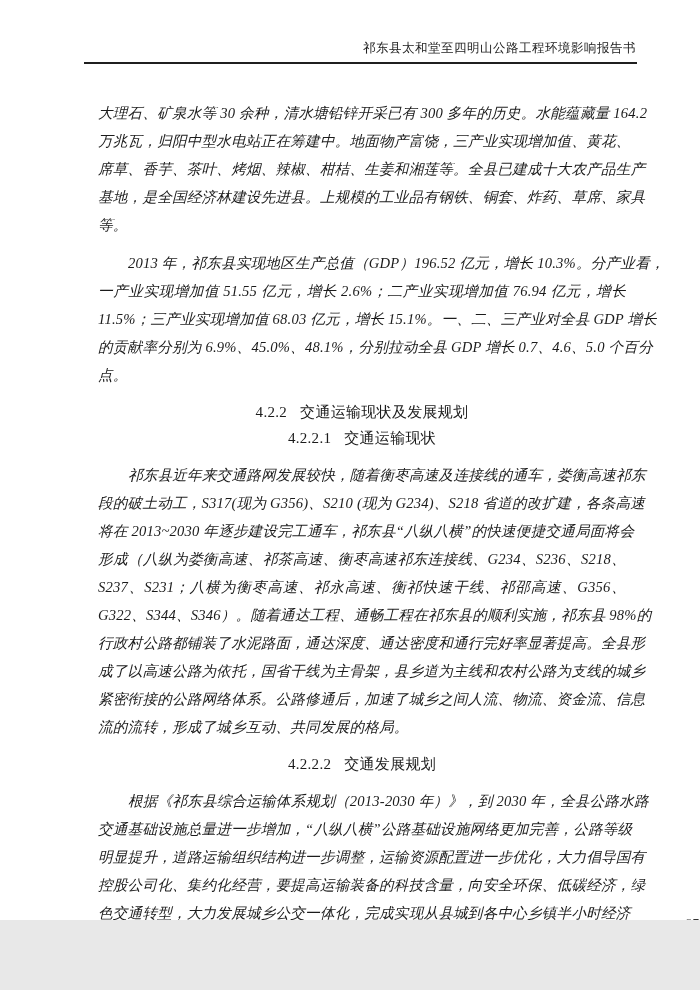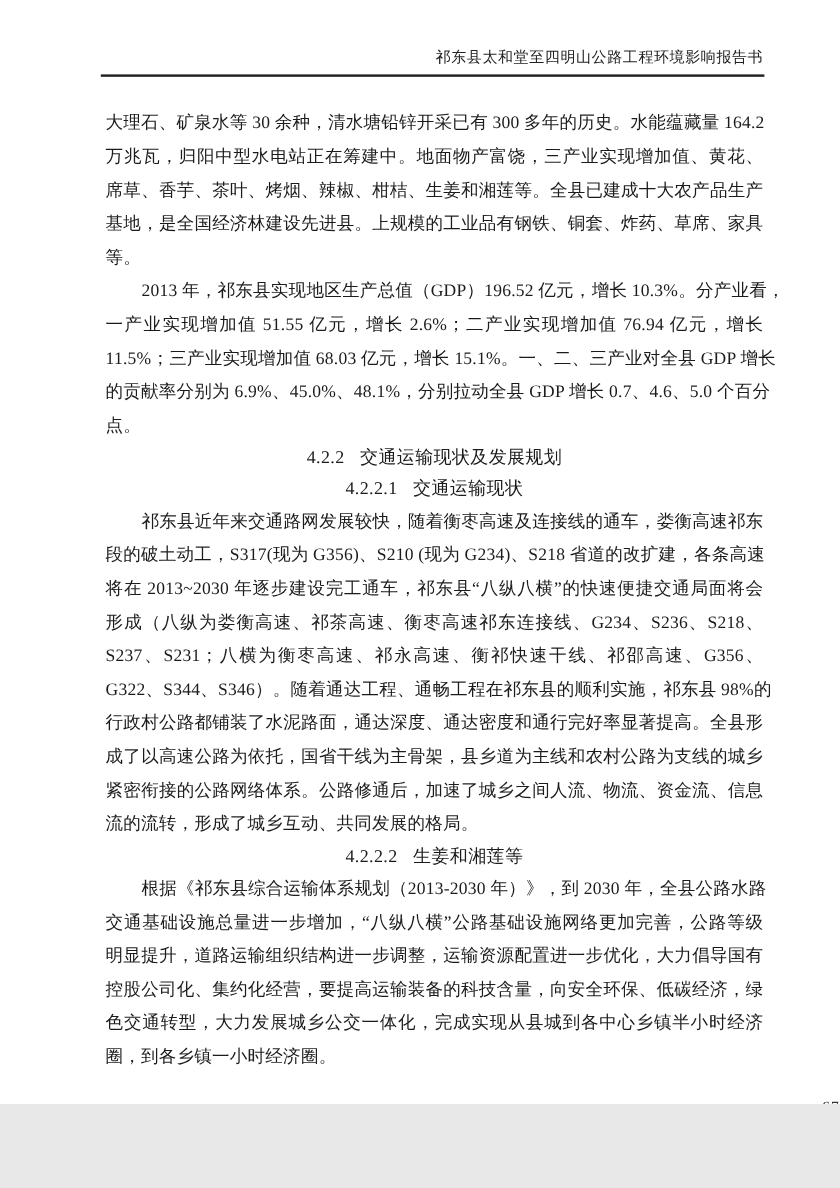--- a/index.html
+++ b/index.html
@@ -32,21 +32,21 @@
     height: 2px;
     background: #1f1f1f;
   }
   .doc-body {
     position: absolute;
     top: 89px;
     left: 88px;
     right: 64px;
     font-size: 14.6px;
   }
-  .para { margin: 0; }
+  .para { margin: 10px; font-style: italic; }
   .para .line {
     line-height: 28px;
     height: 28px;
     text-align: justify;
     text-align-last: justify;
     white-space: nowrap;
     letter-spacing: 0.2px;
   }
   .para .line.para-end {
     text-align-last: left;
@@ -104,21 +104,21 @@
         <div class="line">段的破土动工，S317(现为 G356)、S210 (现为 G234)、S218 省道的改扩建，各条高速</div>
         <div class="line">将在 2013~2030 年逐步建设完工通车，祁东县“八纵八横”的快速便捷交通局面将会</div>
         <div class="line">形成（八纵为娄衡高速、祁茶高速、衡枣高速祁东连接线、G234、S236、S218、</div>
         <div class="line">S237、S231；八横为衡枣高速、祁永高速、衡祁快速干线、祁邵高速、G356、</div>
         <div class="line">G322、S344、S346）。随着通达工程、通畅工程在祁东县的顺利实施，祁东县 98%的</div>
         <div class="line">行政村公路都铺装了水泥路面，通达深度、通达密度和通行完好率显著提高。全县形</div>
         <div class="line">成了以高速公路为依托，国省干线为主骨架，县乡道为主线和农村公路为支线的城乡</div>
         <div class="line">紧密衔接的公路网络体系。公路修通后，加速了城乡之间人流、物流、资金流、信息</div>
         <div class="line para-end">流的流转，形成了城乡互动、共同发展的格局。</div>
       </div>
-      <div class="heading"><span class="heading-num">4.2.2.2</span><span class="heading-title">生姜和湘莲等</span></div>
+      <div class="heading"><span class="heading-num">4.2.2.2</span><span class="heading-title">交通发展规划</span></div>
       <div class="para indent">
         <div class="line">根据《祁东县综合运输体系规划（2013-2030 年）》，到 2030 年，全县公路水路</div>
         <div class="line">交通基础设施总量进一步增加，“八纵八横”公路基础设施网络更加完善，公路等级</div>
         <div class="line">明显提升，道路运输组织结构进一步调整，运输资源配置进一步优化，大力倡导国有</div>
         <div class="line">控股公司化、集约化经营，要提高运输装备的科技含量，向安全环保、低碳经济，绿</div>
         <div class="line">色交通转型，大力发展城乡公交一体化，完成实现从县城到各中心乡镇半小时经济</div>
         <div class="line para-end">圈，到各乡镇一小时经济圈。</div>
       </div>
     </div>
 

